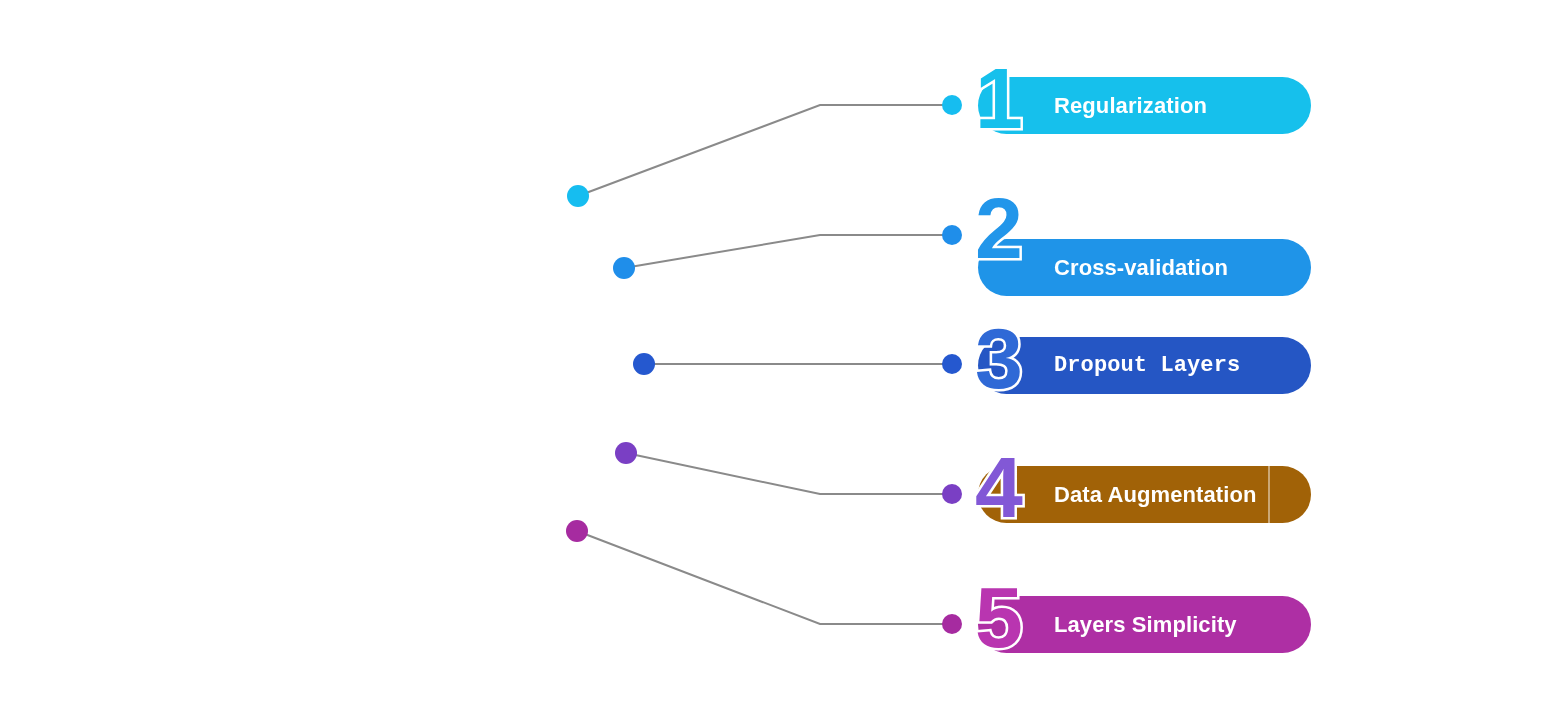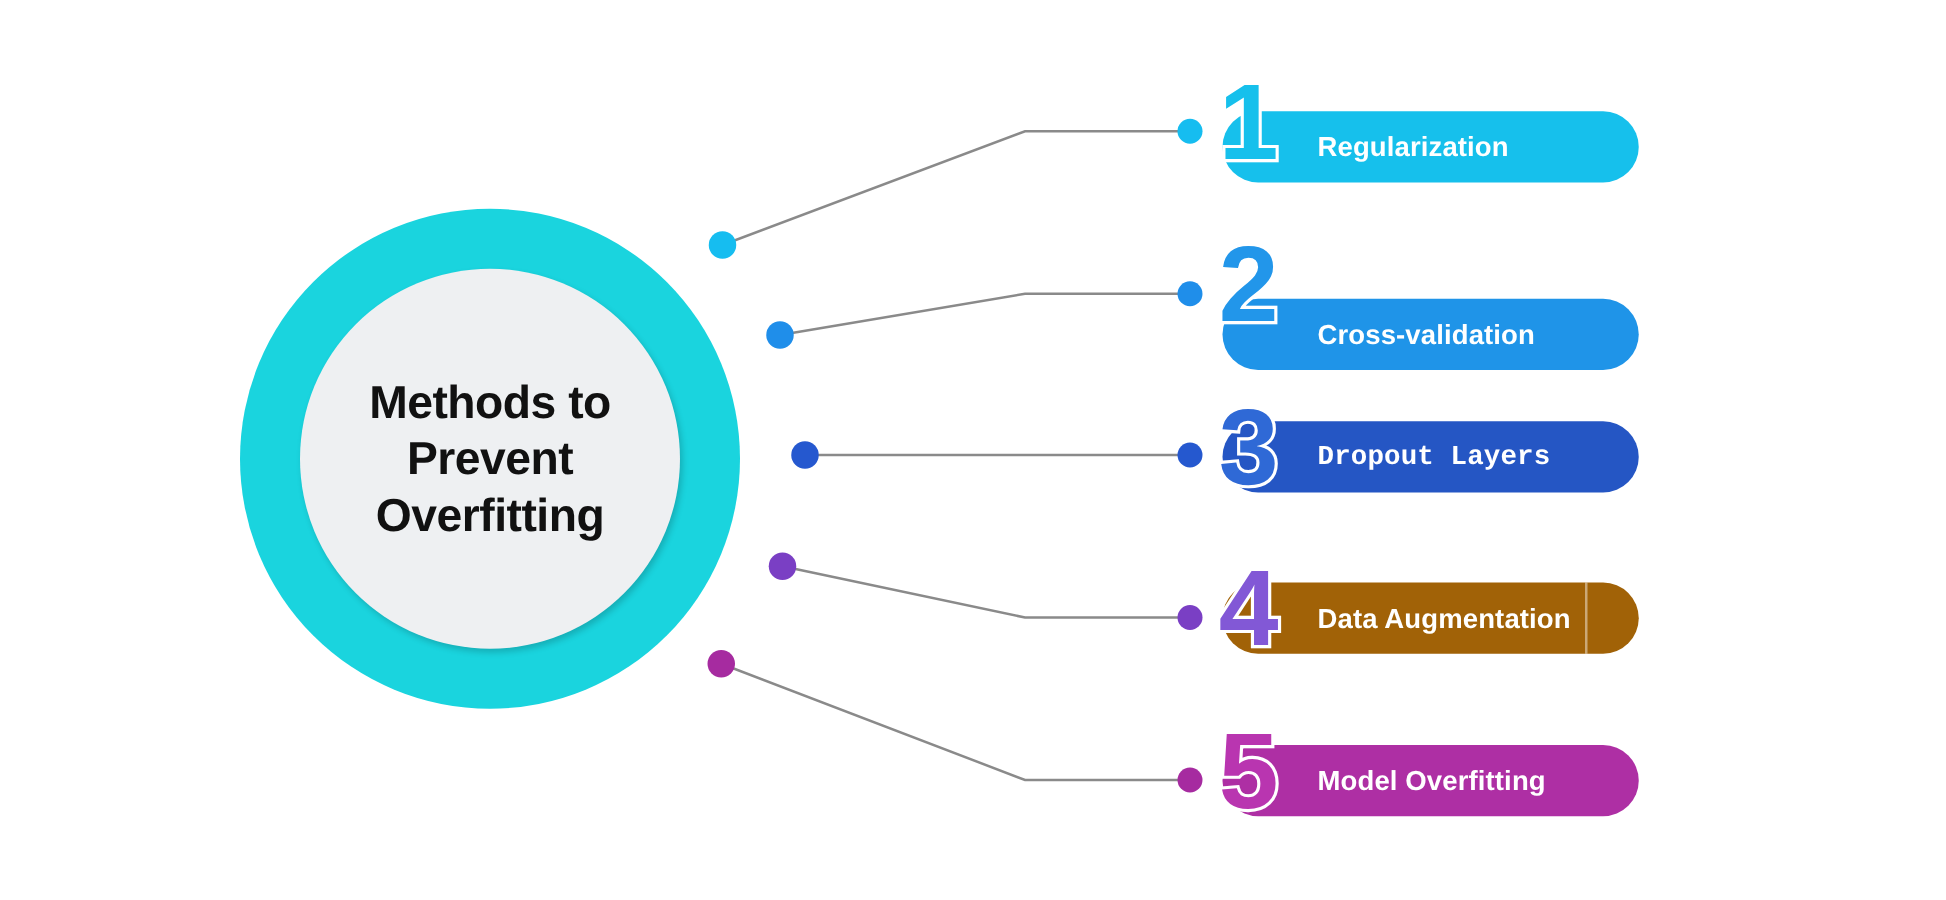--- a/index.html
+++ b/index.html
@@ -110,48 +110,41 @@
     position: absolute;
     width: 2px;
     background: rgba(255,255,255,0.45);
   }
 </style>
 </head>
 <body>
 
 <div id="canvas" style="width: 1557px; height: 720px; background: rgb(255, 255, 255);">
 
-  <div id="hub" style="background: rgb(26, 212, 222);">
-    <div id="hub-inner" style="background: rgb(238, 240, 242);">
-      <div id="hub-title" style="color: rgb(17, 17, 17);">Methods to
-Prevent
-Overfitting</div>
-    </div>
-  </div>
 
   <svg id="wires" viewBox="0 0 1557 720" width="1557" height="720" xmlns="http://www.w3.org/2000/svg">
       <polyline points="578,196 820,105 952,105" fill="none" stroke="#8a8a8a" stroke-width="2"></polyline>
       <circle cx="578" cy="196" r="11" fill="#16bdf0"></circle>
       <circle cx="952" cy="105" r="10" fill="#16bdf0"></circle>
       <polyline points="624,268 820,235 952,235" fill="none" stroke="#8a8a8a" stroke-width="2"></polyline>
       <circle cx="624" cy="268" r="11" fill="#1f8eea"></circle>
       <circle cx="952" cy="235" r="10" fill="#1f8eea"></circle>
       <polyline points="644,364 820,364 952,364" fill="none" stroke="#8a8a8a" stroke-width="2"></polyline>
       <circle cx="644" cy="364" r="11" fill="#2558cf"></circle>
       <circle cx="952" cy="364" r="10" fill="#2558cf"></circle>
       <polyline points="626,453 820,494 952,494" fill="none" stroke="#8a8a8a" stroke-width="2"></polyline>
       <circle cx="626" cy="453" r="11" fill="#7a3fc4"></circle>
       <circle cx="952" cy="494" r="10" fill="#7a3fc4"></circle>
       <polyline points="577,531 820,624 952,624" fill="none" stroke="#8a8a8a" stroke-width="2"></polyline>
       <circle cx="577" cy="531" r="11" fill="#a62ba0"></circle>
       <circle cx="952" cy="624" r="10" fill="#a62ba0"></circle>
     </svg>
 
   <div class="row">
-    <div class="pill" style="top: 89px; background: rgb(22, 192, 236);">
+    <div class="pill" style="top: 77px; background: rgb(22, 192, 236);">
       <div class="pill-label">Regularization</div>
     </div>
     <div class="numeral" style="top: 55px; color: rgb(22, 192, 236);"><span>1</span></div>
   </div>
 
   <div class="row">
     <div class="pill" style="top: 207px; background: rgb(31, 148, 232); margin-top: 32px;">
       <div class="pill-label">Cross-validation</div>
     </div>
     <div class="numeral" style="top: 185px; color: rgb(34, 150, 234);"><span>2</span></div>
@@ -167,18 +160,18 @@
   <div class="row">
     <div class="pill" style="top: 466px; background: #a16207;">
       <div class="pill-label">Data Augmentation</div>
     </div>
     <div class="numeral" style="top: 444px; color: rgb(130, 88, 214);"><span>4</span></div>
   <div class="seam" style="left: 1268px; top: 466px; height: 57px;"></div>
     </div>
 
   <div class="row">
     <div class="pill" style="top: 596px; background: rgb(174, 47, 164);">
-      <div class="pill-label">Model Overfitting</div>
+      <div class="pill-label">Layers Simplicity</div>
     </div>
     <div class="numeral" style="top: 574px; color: rgb(185, 53, 176);"><span>5</span></div>
   </div>
 
 </div>
 
 </body></html>

